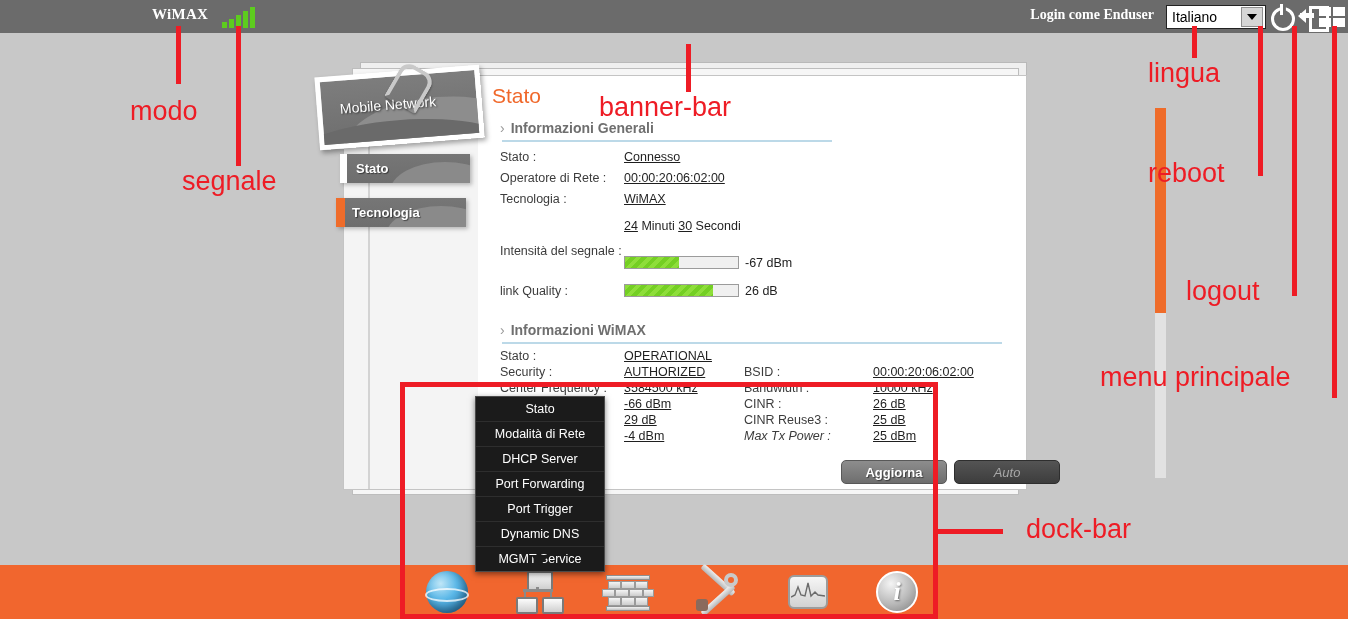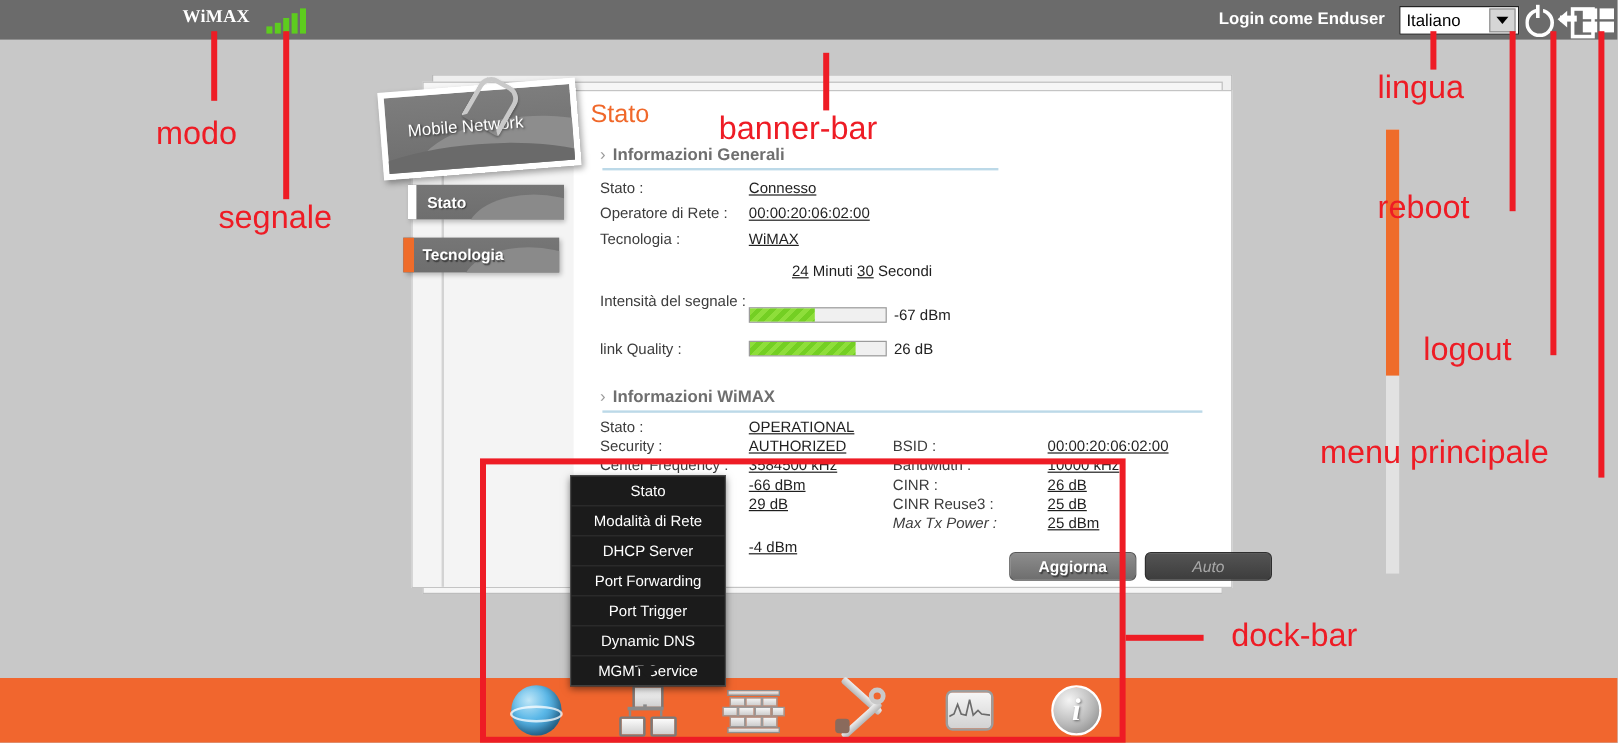--- a/index.html
+++ b/index.html
@@ -43,21 +43,21 @@
   #signal{position:absolute;left:222px;top:6px;width:36px;height:22px;}
   #signal i{display:block;position:absolute;bottom:0;width:5px;background:#5dcc1e;}
   #signal i:nth-child(1){left:0px;height:6px;}
   #signal i:nth-child(2){left:7px;height:9px;}
   #signal i:nth-child(3){left:14px;height:13px;}
   #signal i:nth-child(4){left:21px;height:17px;}
   #signal i:nth-child(5){left:28px;height:21px;}
 
   #loginTxt{
     position:absolute;right:194px;top:7px;
-    font-family:Liberation Sans, sans-serif;font-weight:bold;font-size:14px;color:#fff;
+    font-family:Liberation Serif, serif;font-weight:bold;font-size:14px;color:#fff;
   }
   #langSel{
     position:absolute;right:82px;top:5px;width:98px;height:22px;
     background:#fff;border:1px solid #222;display:flex;align-items:center;
   }
   #langSel .lv{flex:1;font-size:14px;color:#000;padding-left:5px;}
   #langSel .arrowbox{
     width:20px;height:18px;margin-right:2px;background:#d6d6d6;
     border:1px solid #8e8e8e;display:flex;align-items:center;justify-content:center;
   }
@@ -309,21 +309,21 @@
 
     <div class="kv lbl" style="left:8px;top:74px;">Stato :</div>
     <div class="kv val" style="left:132px;top:74px;">Connesso</div>
 
     <div class="kv lbl" style="left:8px;top:95px;">Operatore di Rete :</div>
     <div class="kv val" style="left:132px;top:95px;">00:00:20:06:02:00</div>
 
     <div class="kv lbl" style="left:8px;top:116px;">Tecnologia :</div>
     <div class="kv val" style="left:132px;top:116px;">WiMAX</div>
 
-    <div class="kv valplain" style="left:132px;top:143px;margin-left:36px;">
+    <div class="kv valplain" style="left:132px;top:143px;">
       <span style="text-decoration:underline;">24</span><span> Minuti </span><span style="text-decoration:underline;">30</span><span> Secondi</span>
     </div>
 
     <div class="kv lbl" style="left:8px;top:168px;width:122px;line-height:15px;">Intensità del segnale :</div>
     <div class="bar" style="left:132px;top:180px;">
       <i id="bar1" style="width: 48%;"></i>
     </div>
     <div class="barTxt" style="left:253px;top:180px;">-67 dBm</div>
 
     <div class="kv lbl" style="left:8px;top:208px;">link Quality :</div>
@@ -352,21 +352,21 @@
     <div class="kv val" style="left:132px;top:321px;">-66 dBm</div>
     <div class="kv lbl" style="left:252px;top:321px;">CINR :</div>
     <div class="kv val" style="left:381px;top:321px;">26 dB</div>
 
     <div class="kv lbl" style="left:8px;top:337px;">CINR Reuse1 :</div>
     <div class="kv val" style="left:132px;top:337px;">29 dB</div>
     <div class="kv lbl" style="left:252px;top:337px;">CINR Reuse3 :</div>
     <div class="kv val" style="left:381px;top:337px;">25 dB</div>
 
     <div class="kv lbl" style="left:8px;top:353px;">Tx Power :</div>
-    <div class="kv val" style="left:132px;top:353px;margin-top:20px;">-4 dBm</div>
+    <div class="kv val" style="left:132px;top:353px;">-4 dBm</div>
     <div class="kv lbl" style="left:252px;top:353px;font-style:italic;">Max Tx Power :</div>
     <div class="kv val" style="left:381px;top:353px;">25 dBm</div>
 
     <div id="scrollTrack">
       <div id="scrollThumb"></div>
     </div>
   </div>
 
   <div id="btnAggiorna">Aggiorna</div>
   <div id="btnAuto">Auto</div>

